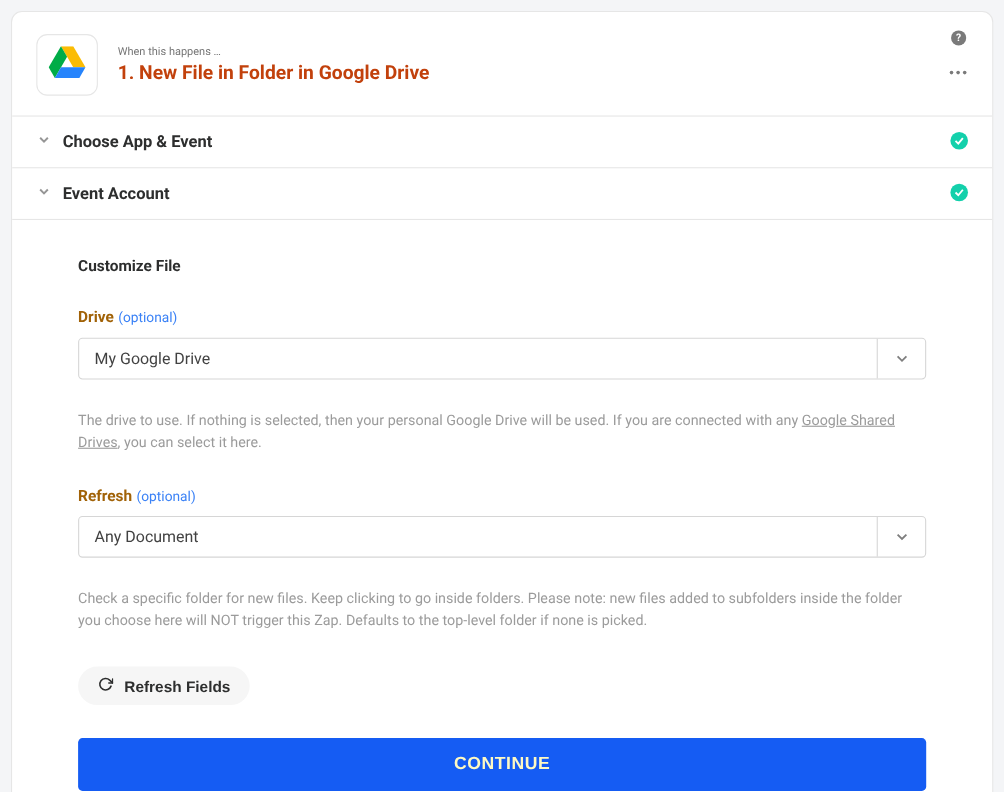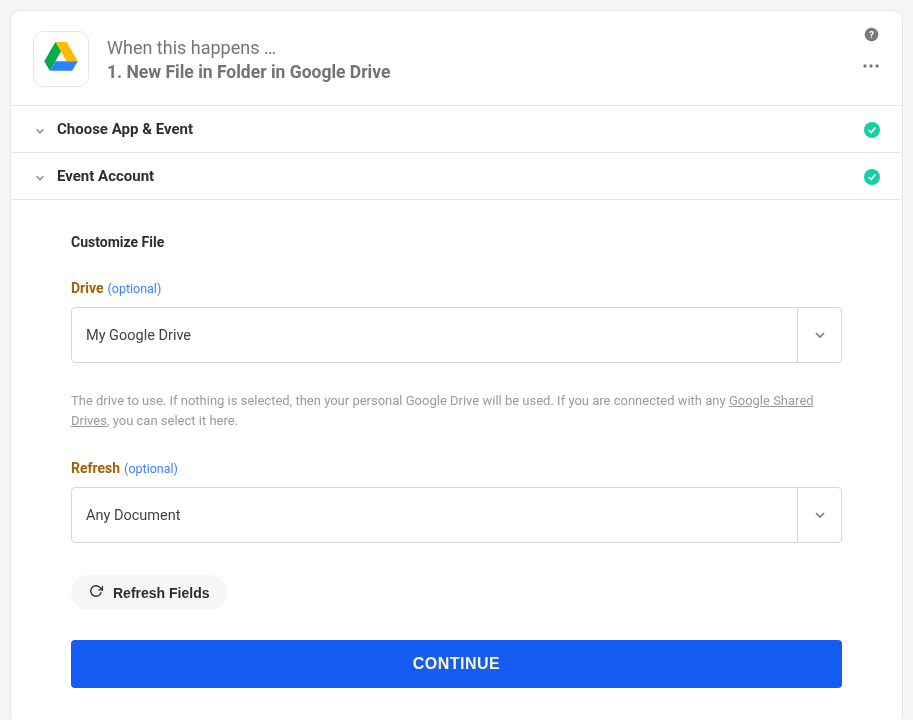--- a/index.html
+++ b/index.html
@@ -30,28 +30,28 @@
     border: 1px solid #e6e6e6;
     border-radius: 10px;
     display: flex;
     align-items: center;
     justify-content: center;
     margin-right: 18px;
     flex-shrink: 0;
   }
   .header-text { flex: 1; }
   .header-sub {
-    font-size: 18px;
+    font-size: 10px;
     color: #767676;
     margin-bottom: 4px;
   }
   .header-title {
     font-size: 17.5px;
     font-weight: 700;
-    color: #737373;
+    color: #c2410c;
   }
   .header-actions {
     position: absolute;
     right: 22px;
     top: 14px;
     display: flex;
     flex-direction: column;
     align-items: flex-end;
     gap: 14px;
   }
@@ -59,21 +59,21 @@
     color: #7a7a7a;
     cursor: pointer;
     width: 18px;
     height: 18px;
     display: flex;
     align-items: center;
     justify-content: center;
   }
   .section-row {
     display: flex;
-    align-items: flex-end;
+    align-items: flex-start;
     padding: 14px 22px;
     border-bottom: 1px solid #e6e6e6;
     cursor: pointer;
     position: relative;
   }
   .section-chevron {
     margin-right: 10px;
     color: #969696;
     display: flex;
     align-items: center;
@@ -113,21 +113,21 @@
   }
   .field-optional {
     font-size: 12.5px;
     color: #3b82f6;
     font-weight: 400;
   }
   .dropdown {
     display: flex;
     border: 1px solid #d6d6d6;
     border-radius: 4px;
-    height: 56px;
+    height: 38px;
     cursor: pointer;
   }
   .dropdown-value {
     flex: 1;
     display: flex;
     align-items: center;
     padding: 0 14px;
     font-size: 14.5px;
     color: #424242;
   }
@@ -272,20 +272,21 @@
         <span class="field-optional">(optional)</span>
       </div>
       <div class="dropdown">
         <div class="dropdown-value">Any Document</div>
         <div class="dropdown-caret">
           <svg width="16" height="16" viewBox="0 0 24 24" fill="none" stroke="#7e7e7e" stroke-width="2.5">
               <polyline points="6 9 12 15 18 9"></polyline>
             </svg>
         </div>
       </div>
+      <div class="help-text">Check a specific folder for new files. Keep clicking to go inside folders. Please note: new files added to subfolders inside the folder you choose here will NOT trigger this Zap. Defaults to the top-level folder if none is picked.</div>
     </div>
 
     
     <button class="refresh-btn">
       <span>
         <svg width="14" height="14" viewBox="0 0 24 24" fill="none" stroke="#2d2e2e" stroke-width="2.4" stroke-linecap="round" stroke-linejoin="round">
             <polyline points="23 4 23 10 17 10"></polyline>
             <path d="M20.49 15a9 9 0 1 1-2.12-9.36L23 10"></path>
           </svg>
       </span>

